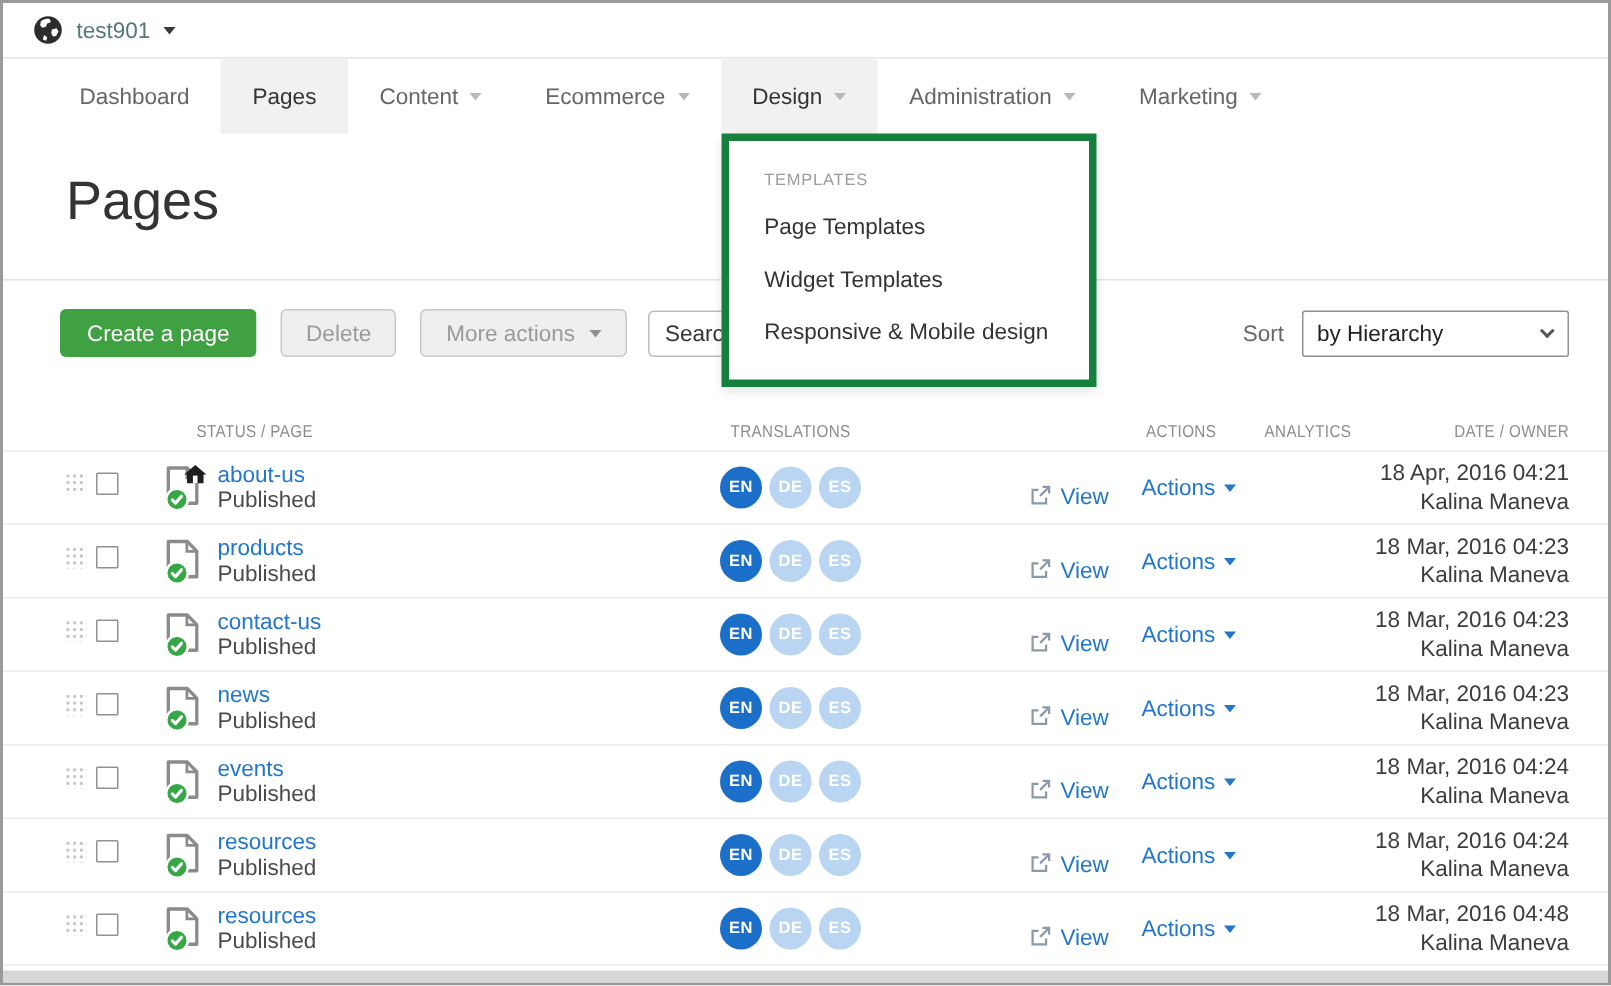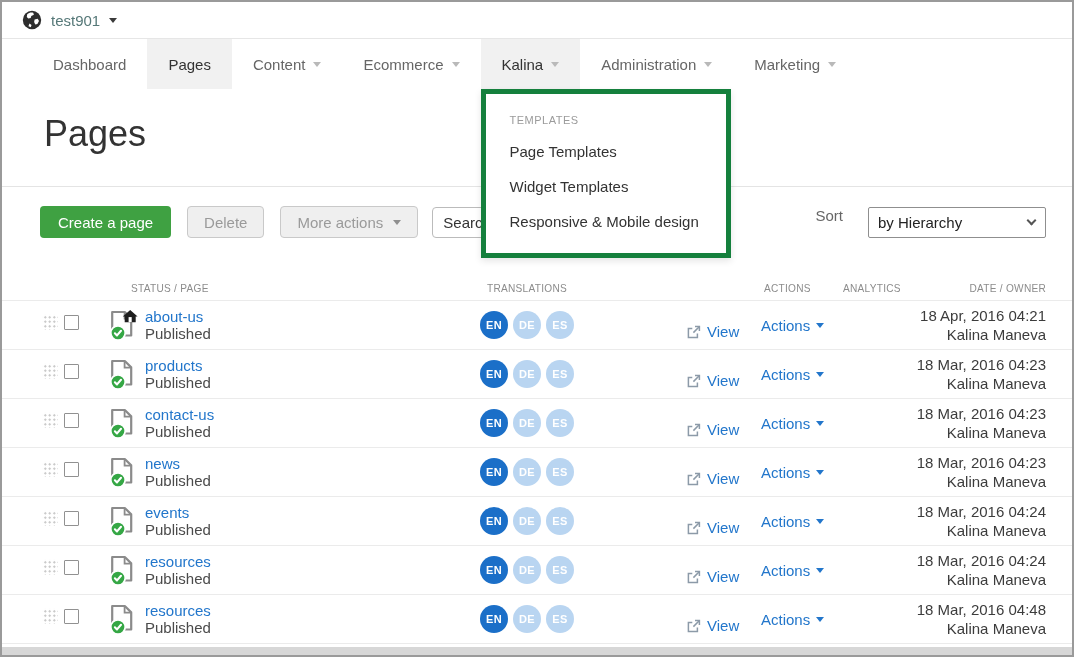--- a/index.html
+++ b/index.html
@@ -36,21 +36,21 @@
   .title-section { height:98px; padding:24px 0 0 42px; border-bottom:1px solid #e4e4e4; }
   .page-title { font-size:36px; font-weight:300; color:#333; }
 
   
   .toolbar { display:flex; align-items:center; padding:19px 26px 0 38px; height:51px; }
   .btn { height:32px; border-radius:4px; font-size:15px; font-family:inherit; cursor:pointer; }
   .btn-primary { background:var(--accent_green,#3fa142); color:#fff; border:1px solid transparent; padding:0 17px; }
   .btn-muted { background:#efefef; color:#9a9a9a; border:1px solid #c9c9c9; padding:0 16px; margin-left:16px; display:inline-flex; align-items:center; }
   .search { margin-left:14px; width:82px; height:31px; border:1px solid #bbb; border-radius:4px; padding:0 10px; font-size:15px; font-family:inherit; color:#333; }
   .search::placeholder { color:#333; opacity:1; }
-  .sort-area { margin-left:auto; display:flex; align-items:flex-start; gap:25px; }
+  .sort-area { margin-left:auto; display:flex; align-items:center; gap:12px; }
   .sort-label { font-size:15px; color:#666; }
   .select-wrap { position:relative; }
   .select-wrap select {
     appearance:none; -webkit-appearance:none; width:178px; height:31px; background:#fff;
     border:1px solid #8f8f8f; border-radius:2px; font-size:15px; font-family:inherit;
     color:#222; padding:0 26px 0 9px;
   }
   .select-chevron { position:absolute; right:11px; top:10px; width:7px; height:7px;
     border-right:2px solid #555; border-bottom:2px solid #555; transform:rotate(45deg); pointer-events:none; }
 
@@ -77,21 +77,21 @@
   .doc-icon { flex:0 0 28px; }
   .status-text { margin-left:7px; }
   .page-link { font-size:15px; color:var(--link_blue,#2276cb); text-decoration:none; display:block; line-height:17px; cursor:pointer; }
   .pub-label { font-size:15px; color:#4b4b4b; line-height:18px; }
   .cell-translations { flex:0 0 96px; margin-left:30px; display:flex; gap:5px; }
   .lang-badge { width:28px; height:28px; border-radius:50%; display:flex; align-items:center; justify-content:center;
     font-size:11px; font-weight:bold; color:#fff; letter-spacing:0.3px; cursor:pointer; }
   .lang-active { background:var(--badge_blue,#1b6fc8); }
   .lang-muted { background:var(--badge_light_blue,#b9d5f1); }
   .cell-view { flex:0 0 75px; margin-left:110px; display:flex; align-items:center; }
-  .view-link { display:flex; align-items:flex-end; gap:6px; font-size:15px; color:var(--link_blue,#2276cb); text-decoration:none; cursor:pointer;margin-top:12px; }
+  .view-link { display:flex; align-items:flex-start; gap:6px; font-size:15px; color:var(--link_blue,#2276cb); text-decoration:none; cursor:pointer;margin-top:12px; }
   .cell-actions { flex:0 0 75px; display:flex; align-items:center; }
   .actions-link { display:flex; align-items:center; font-size:15px; color:var(--link_blue,#2276cb); text-decoration:none; cursor:pointer; }
   .cell-analytics { flex:0 0 60px; }
   .cell-date { flex:1; text-align:right; white-space:nowrap; }
   .date-line { font-size:15px; color:#3c3c3c; line-height:19px; }
   .owner-line { font-size:15px; color:#3c3c3c; line-height:19px; }
 
   .hscrollbar { position:absolute; left:0; right:0; bottom:0; height:8px; background:#d7d7d7; }
 </style>
 </head>
@@ -123,21 +123,21 @@
     </div>
     <div class="nav-item">
       <span>Content</span>
       <span class="caret caret-gray"></span>
     </div>
     <div class="nav-item">
       <span>Ecommerce</span>
       <span class="caret caret-gray"></span>
     </div>
     <div class="nav-item active">
-      <span>Kalina</span>
+      <span>Design</span>
       <span class="caret caret-gray"></span>
 
       <div class="dropdown">
         <div class="dd-header">TEMPLATES</div>
         <div class="dd-item">Page Templates</div>
         <div class="dd-item">Widget Templates</div>
         <div class="dd-item">Responsive &amp; Mobile design</div>
       </div>
     </div>
     <div class="nav-item">

